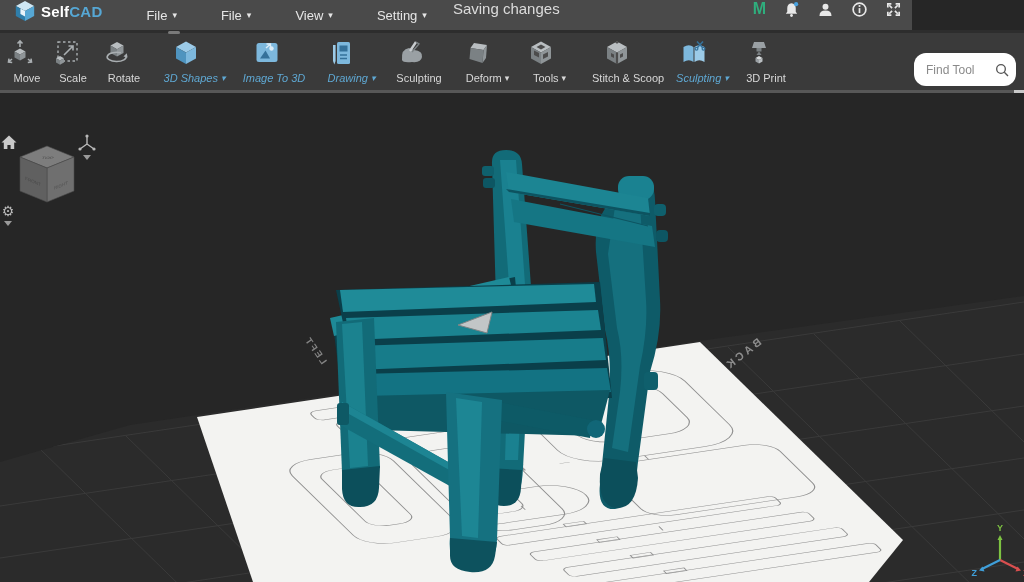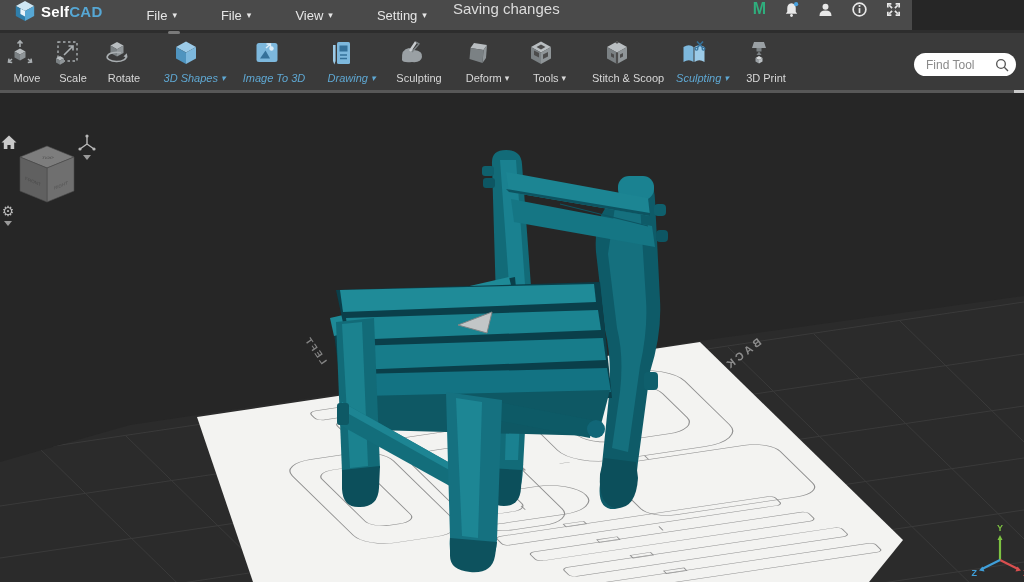--- a/index.html
+++ b/index.html
@@ -27,21 +27,21 @@
   .toolbar-handle { position:absolute; left:168px; top:-2px; width:12px; height:3px;
                     background:#7a7a7a; border-radius:2px; }
   .toolbar-strip { position:absolute; left:0; top:90px; width:1024px; height:3px;
                    background:#575757; z-index:29; }
   .toolbar-strip .strip-end { position:absolute; right:0; top:0; width:10px; height:3px; background:#c9c9c9; }
   .tool { position:absolute; top:4px; transform:translateX(-50%); width:84px; text-align:center;
           cursor:pointer; color:#d8d8d8; }
   .tool .ticon { display:block; margin:2px auto 1px auto; }
   .tool .tlabel { font-size:11px; white-space:nowrap; display:inline-flex; gap:3px; align-items:center;padding-left:17px; }
   .tool.active { color:#5fa8d3;font-style:italic; }
-  .findtool { position:absolute; right:8px; top:20px; width:102px; height:23px; background:#fff;
+  .findtool { position:absolute; right:8px; top:20px; width:102px; height:33px; background:#fff;
               border-radius:12px; display:flex; align-items:center; padding:0 6px 0 12px; }
   .findtool input { border:none; outline:none; width:68px; font-size:12px; color:#555;
                     font-family:"Liberation Sans", sans-serif; background:transparent; }
   .findtool input::placeholder { color:#8a8a8a; }
 
   
   .viewport { position:absolute; left:0; top:93px; width:1024px; height:489px; background:#262626; }
   .viewport svg.scene { position:absolute; left:0; top:0; }
   text { font-family:"Liberation Sans", sans-serif; }
 </style>

